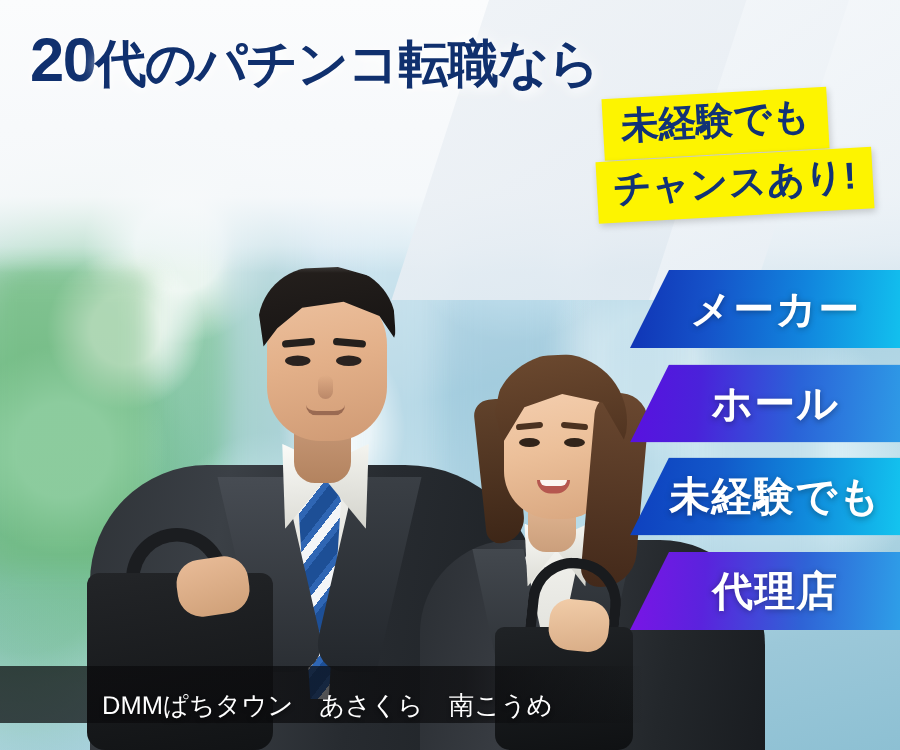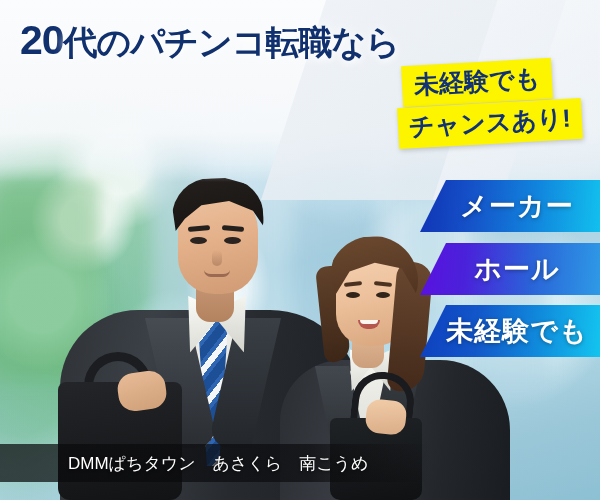--- a/index.html
+++ b/index.html
@@ -240,21 +240,21 @@
   }
   #cat0 { top:180px; background:linear-gradient(95deg,#1033b5 0%,#1553c9 30%,#1184dd 64%,#12c0ee 100%); }
   #cat1 { top:243px; background:linear-gradient(95deg,#5a10e0 0%,#4a22da 26%,#2a63d8 62%,#2e9ae6 100%); }
   #cat2 { top:305px; background:linear-gradient(95deg,#0e3fbe 0%,#1257c9 32%,#108bdc 66%,#13c4ef 100%); }
   #cat3 { top:368px; background:linear-gradient(95deg,#7b14e6 0%,#5a23dd 28%,#2f63d6 64%,#2e9fe8 100%); }
   #cat4 { top:430px; background:linear-gradient(95deg,#0c4ccb 0%,#0f6ad3 34%,#0f9ee2 68%,#12cdf2 100%); }
 
   
   .credit {
     position:absolute; left:0; bottom:18px; width:430px; height:38px;
-    display:flex; align-items:center;
+    display:flex; align-items:flex-end;
     background:linear-gradient(90deg,rgba(10,10,12,.72) 0%,rgba(10,10,12,.68) 72%,rgba(10,10,12,0) 100%);
   }
   .credit span {
     color:#ffffff; font-size:17px; font-weight:500;
     padding-left:68px; white-space:pre;
     text-shadow:0 1px 3px rgba(0,0,0,.6);
   }
 </style>
 </head>
 <body>
@@ -328,18 +328,21 @@
 
   <div class="cat" id="cat0">
     <span>メーカー</span>
   </div>
   <div class="cat" id="cat1">
     <span>ホール</span>
   </div>
   <div class="cat" id="cat2">
     <span>未経験でも</span>
   </div>
+  <div class="cat" id="cat3">
+    <span>代理店</span>
+  </div>
 
   <div class="credit">
     <span>DMMぱちタウン　あさくら　南こうめ</span>
   </div>
 
 </div>
 
 </body></html>

